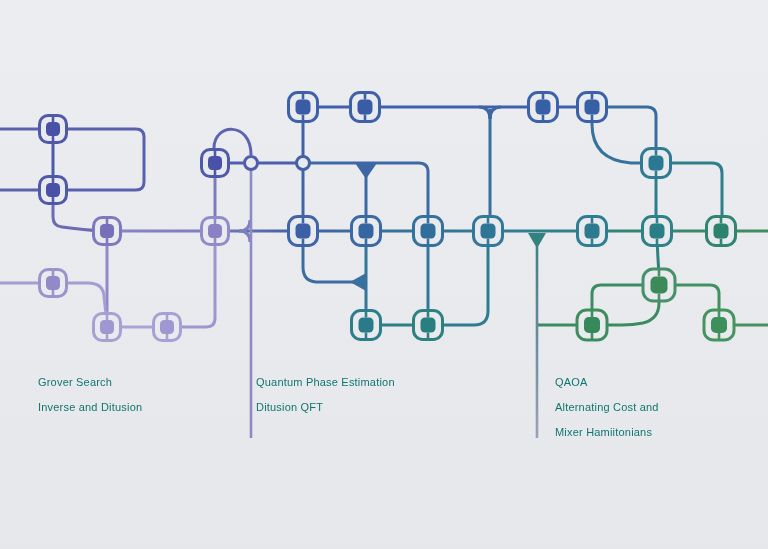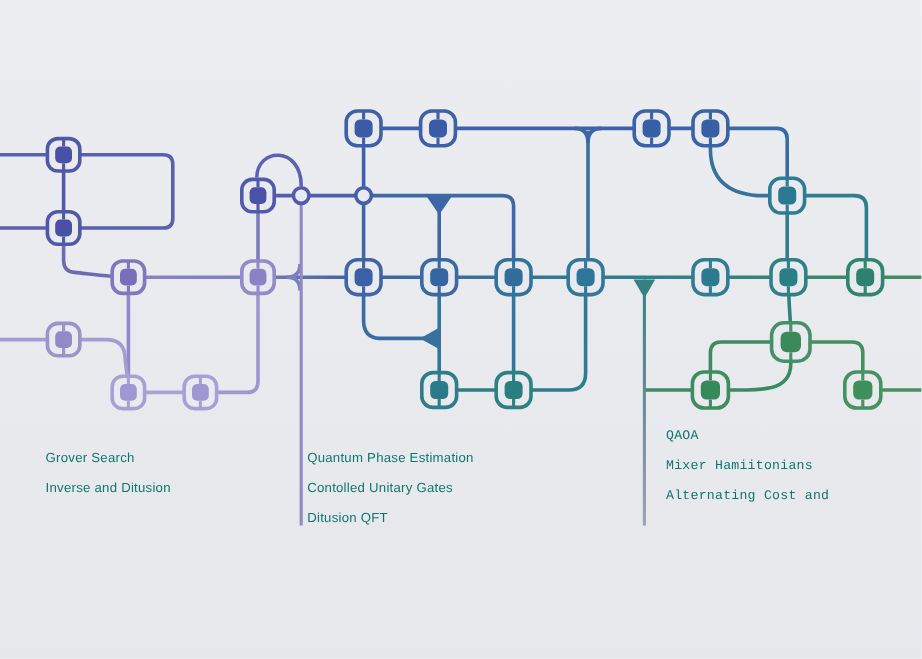--- a/index.html
+++ b/index.html
@@ -217,22 +217,21 @@
       <circle cx="303" cy="163" r="6.5" fill="#e8eaee" stroke="#4360a9" stroke-width="3"></circle>
     </svg>
 
   <div class="section-label" id="label-grover" style="left: 38px; top: 370px;">
     <span class="title">Grover Search</span>
     <span class="sub">Inverse and Ditusion</span>
   </div>
 
   <div class="section-label" id="label-qpe" style="left: 256px; top: 370px;">
     <span class="title">Quantum Phase Estimation</span>
-    <span class="sub">Contolled Unitary Gates</span>
     <span class="sub">Ditusion QFT</span>
   </div>
 
-  <div class="section-label" id="label-qaoa" style="left: 555px; top: 352px; font-family: Liberation Mono, monospace;">
+  <div class="section-label" id="label-qaoa" style="left: 555px; top: 370px;">
     <span class="title">QAOA</span>
+    <span class="sub">Alternating Cost and</span>
     <span class="sub">Mixer Hamiitonians</span>
-    <span class="sub">Alternating Cost and</span>
   </div>
 </div>
 
 </body></html>

